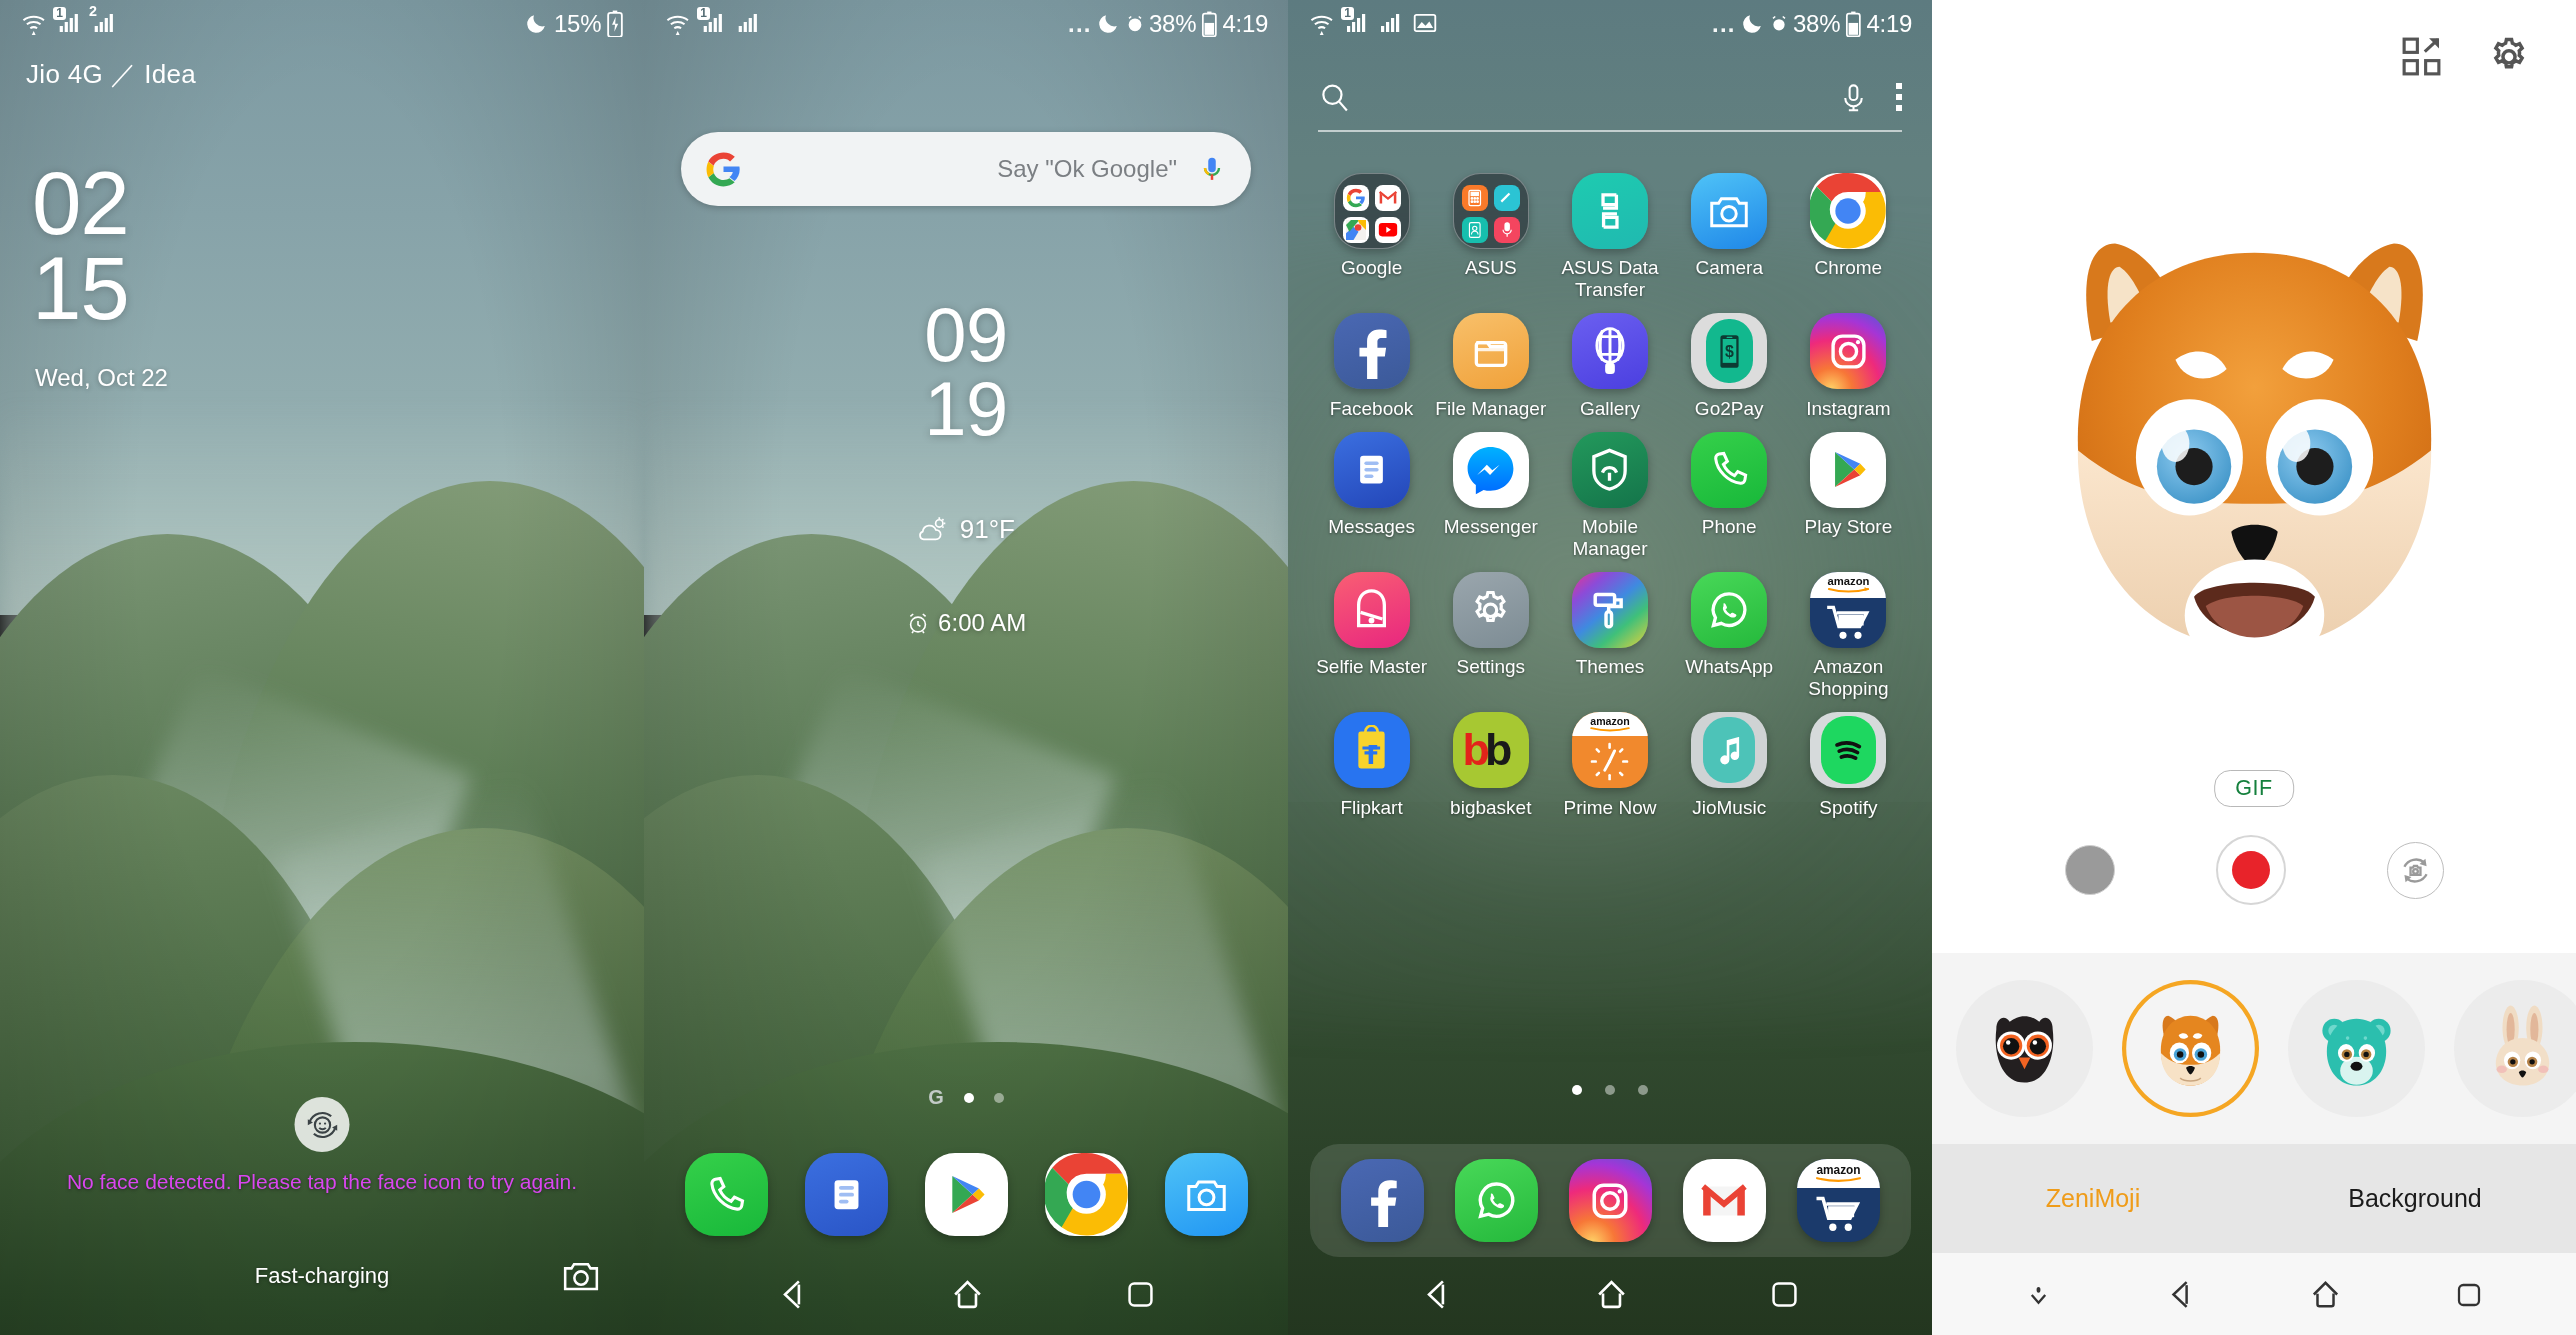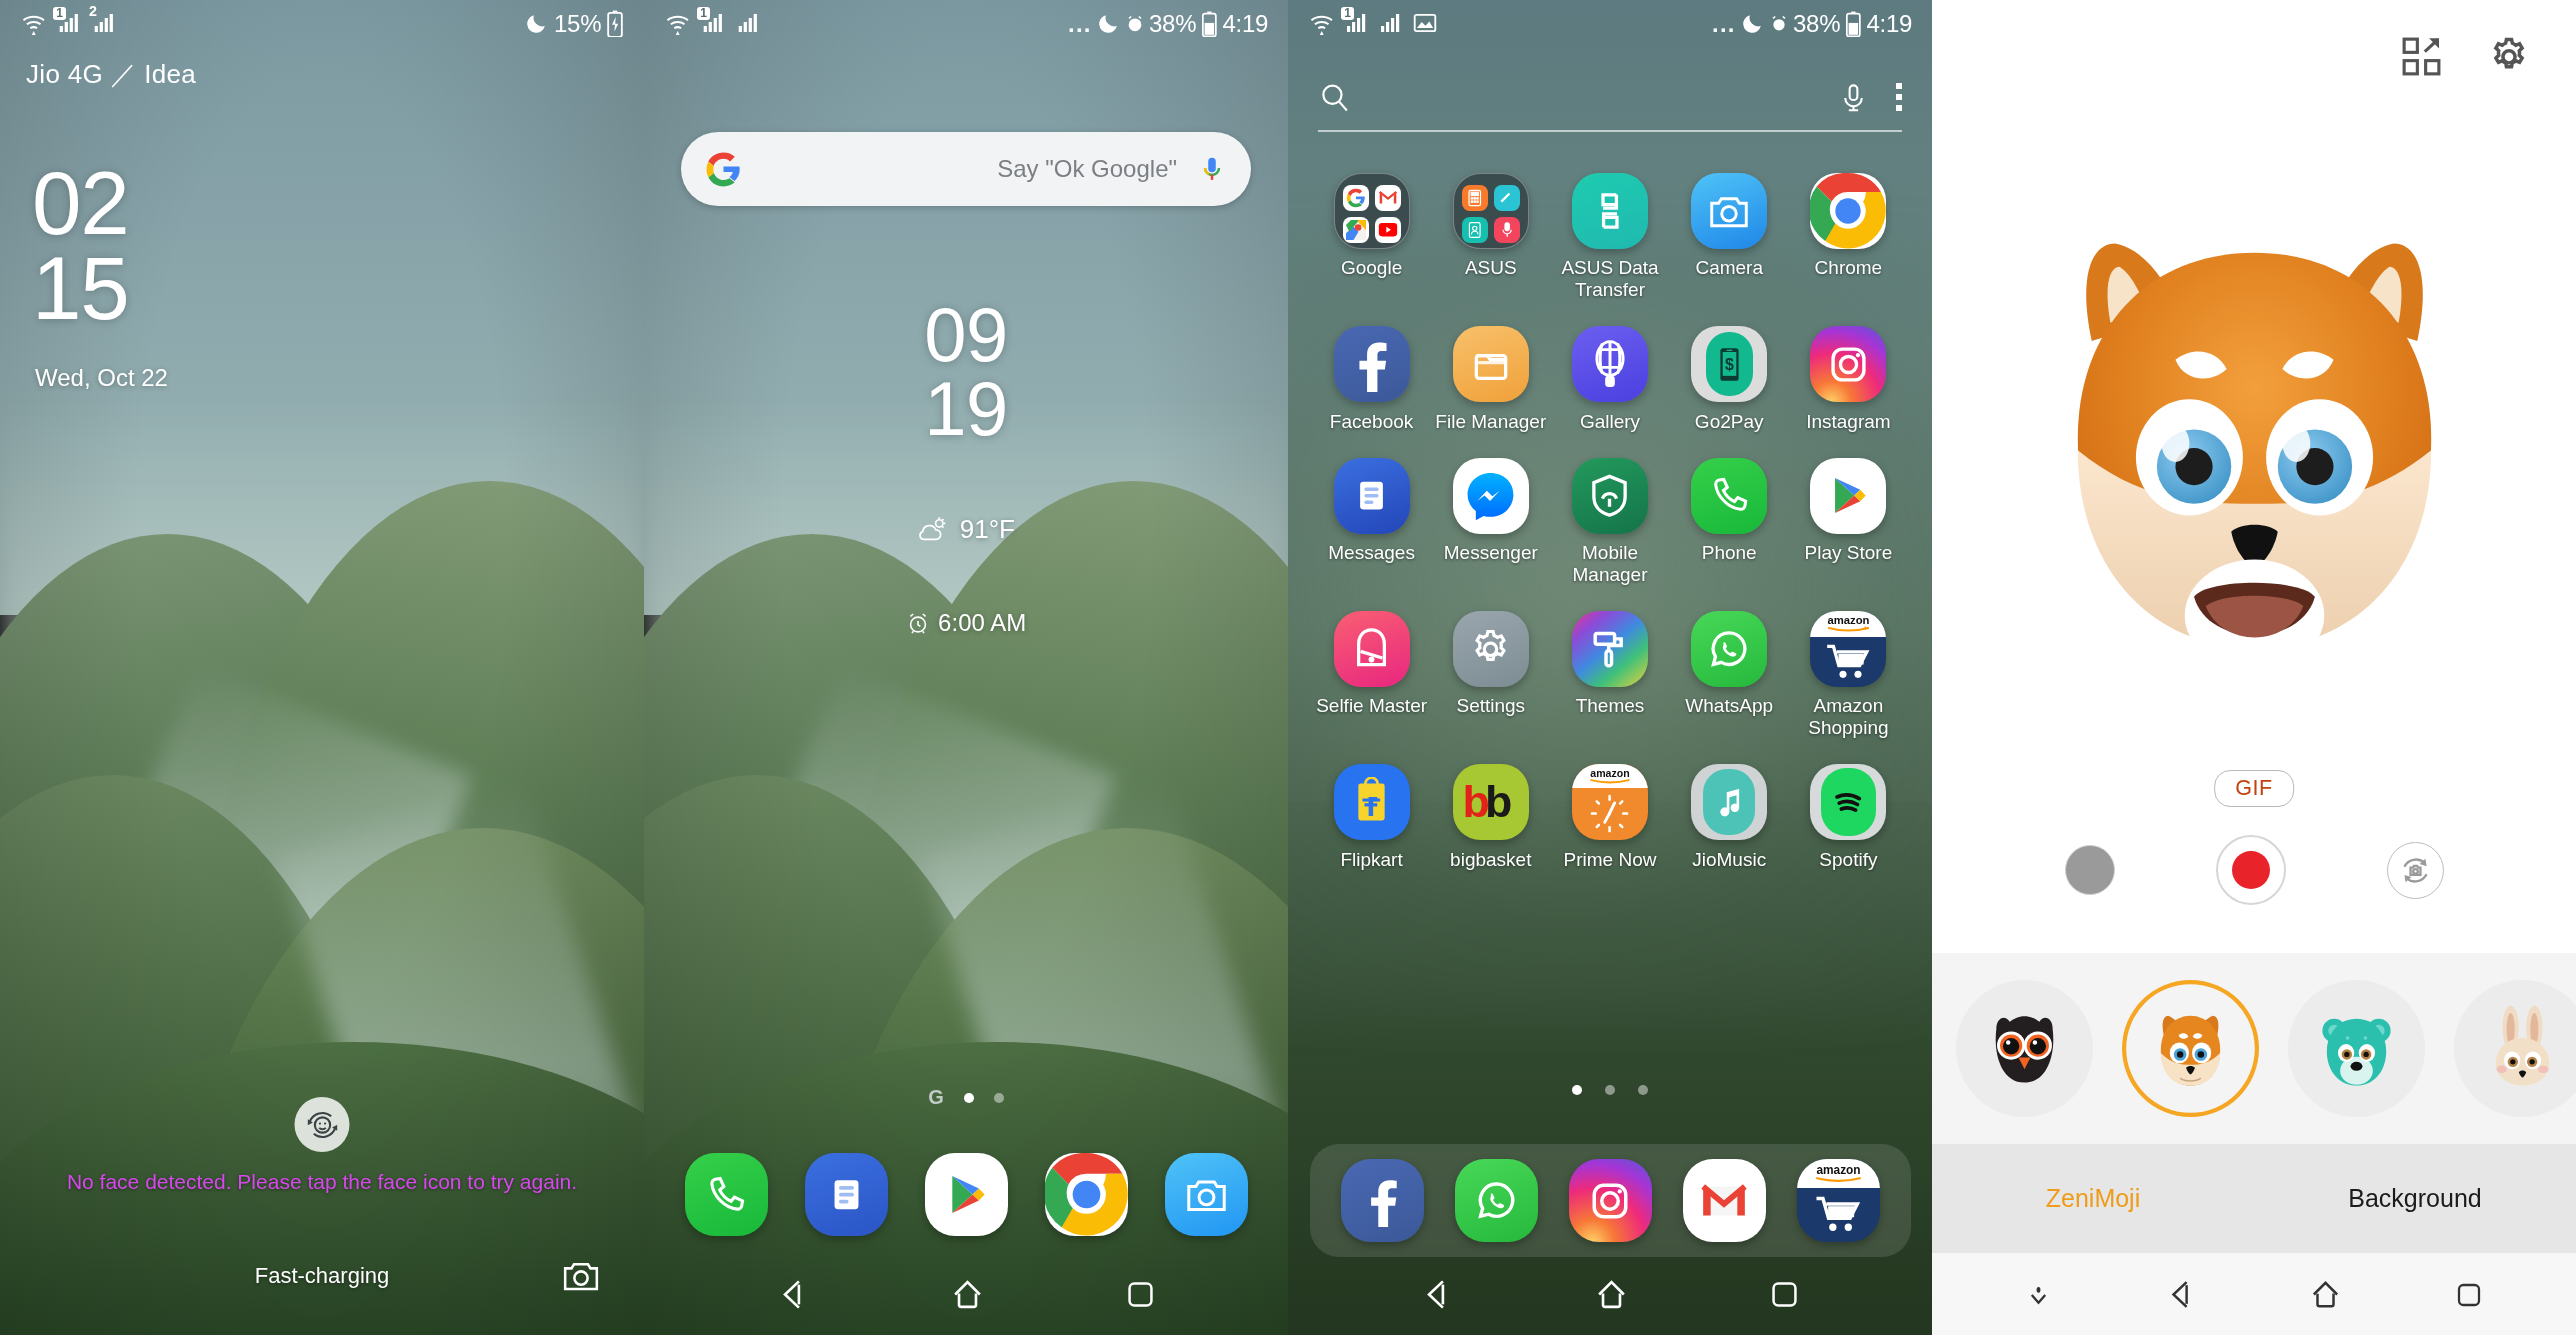--- a/index.html
+++ b/index.html
@@ -181,21 +181,21 @@
   .search-row .sp { flex:1; }
   .search-underline {
     position:absolute; top:130px; left:30px; right:30px; height:1.8px;
     background:rgba(255,255,255,.62); z-index:20;
   }
   .kebab { display:flex; flex-direction:column; gap:5.4px; align-items:center; }
   .kebab i { width:6px; height:6px; background:#fff; display:block; }
 
   .apps-grid {
     position:absolute; top:173px; left:24px; right:24px; z-index:20;
-    display:grid; grid-template-columns:repeat(5,1fr); row-gap:25px;
+    display:grid; grid-template-columns:repeat(5,1fr); row-gap:12px;
   }
   .app { display:flex; flex-direction:column; align-items:center; }
   .app .lbl {
     margin-top:8.3px; color:#fff; font-size:19px; text-align:center; line-height:1.16;
     text-shadow:0 0.6px 3px rgba(0,0,0,.55); max-width:119px;
   }
 
   .squircle {
     width:76px; height:76px; border-radius:27.4px;
     display:flex; align-items:center; justify-content:center;
@@ -227,21 +227,21 @@
   .zm-top {
     position:absolute; top:0; left:0; right:0; height:113px; z-index:20;
     display:flex; align-items:center; justify-content:flex-end; gap:44px; padding-right:45px;
   }
   .zm-stage {
     position:absolute; top:113px; left:0; right:0; height:662px; z-index:10;
     display:flex; align-items:center; justify-content:center;
   }
   .gif-pill {
     position:absolute; top:770px; left:50%; transform:translateX(-50%); z-index:20;
-    border:1.8px solid #b8b8b8; border-radius:16px; color:#c2410c;
+    border:1.8px solid #b8b8b8; border-radius:16px; color:#15803d;
     font-size:21.5px; padding:4.8px 20px; background:#fff; letter-spacing:0.6px;
   }
   .zm-controls {
     position:absolute; top:835px; left:0; right:0; z-index:20;
     display:flex; align-items:center; justify-content:center; gap:101px;
   }
   .thumb-btn {
     width:50px; height:50px; border-radius:50%; background:#9a9a9a;
     border:1.8px solid #cfcfcf;
   }

